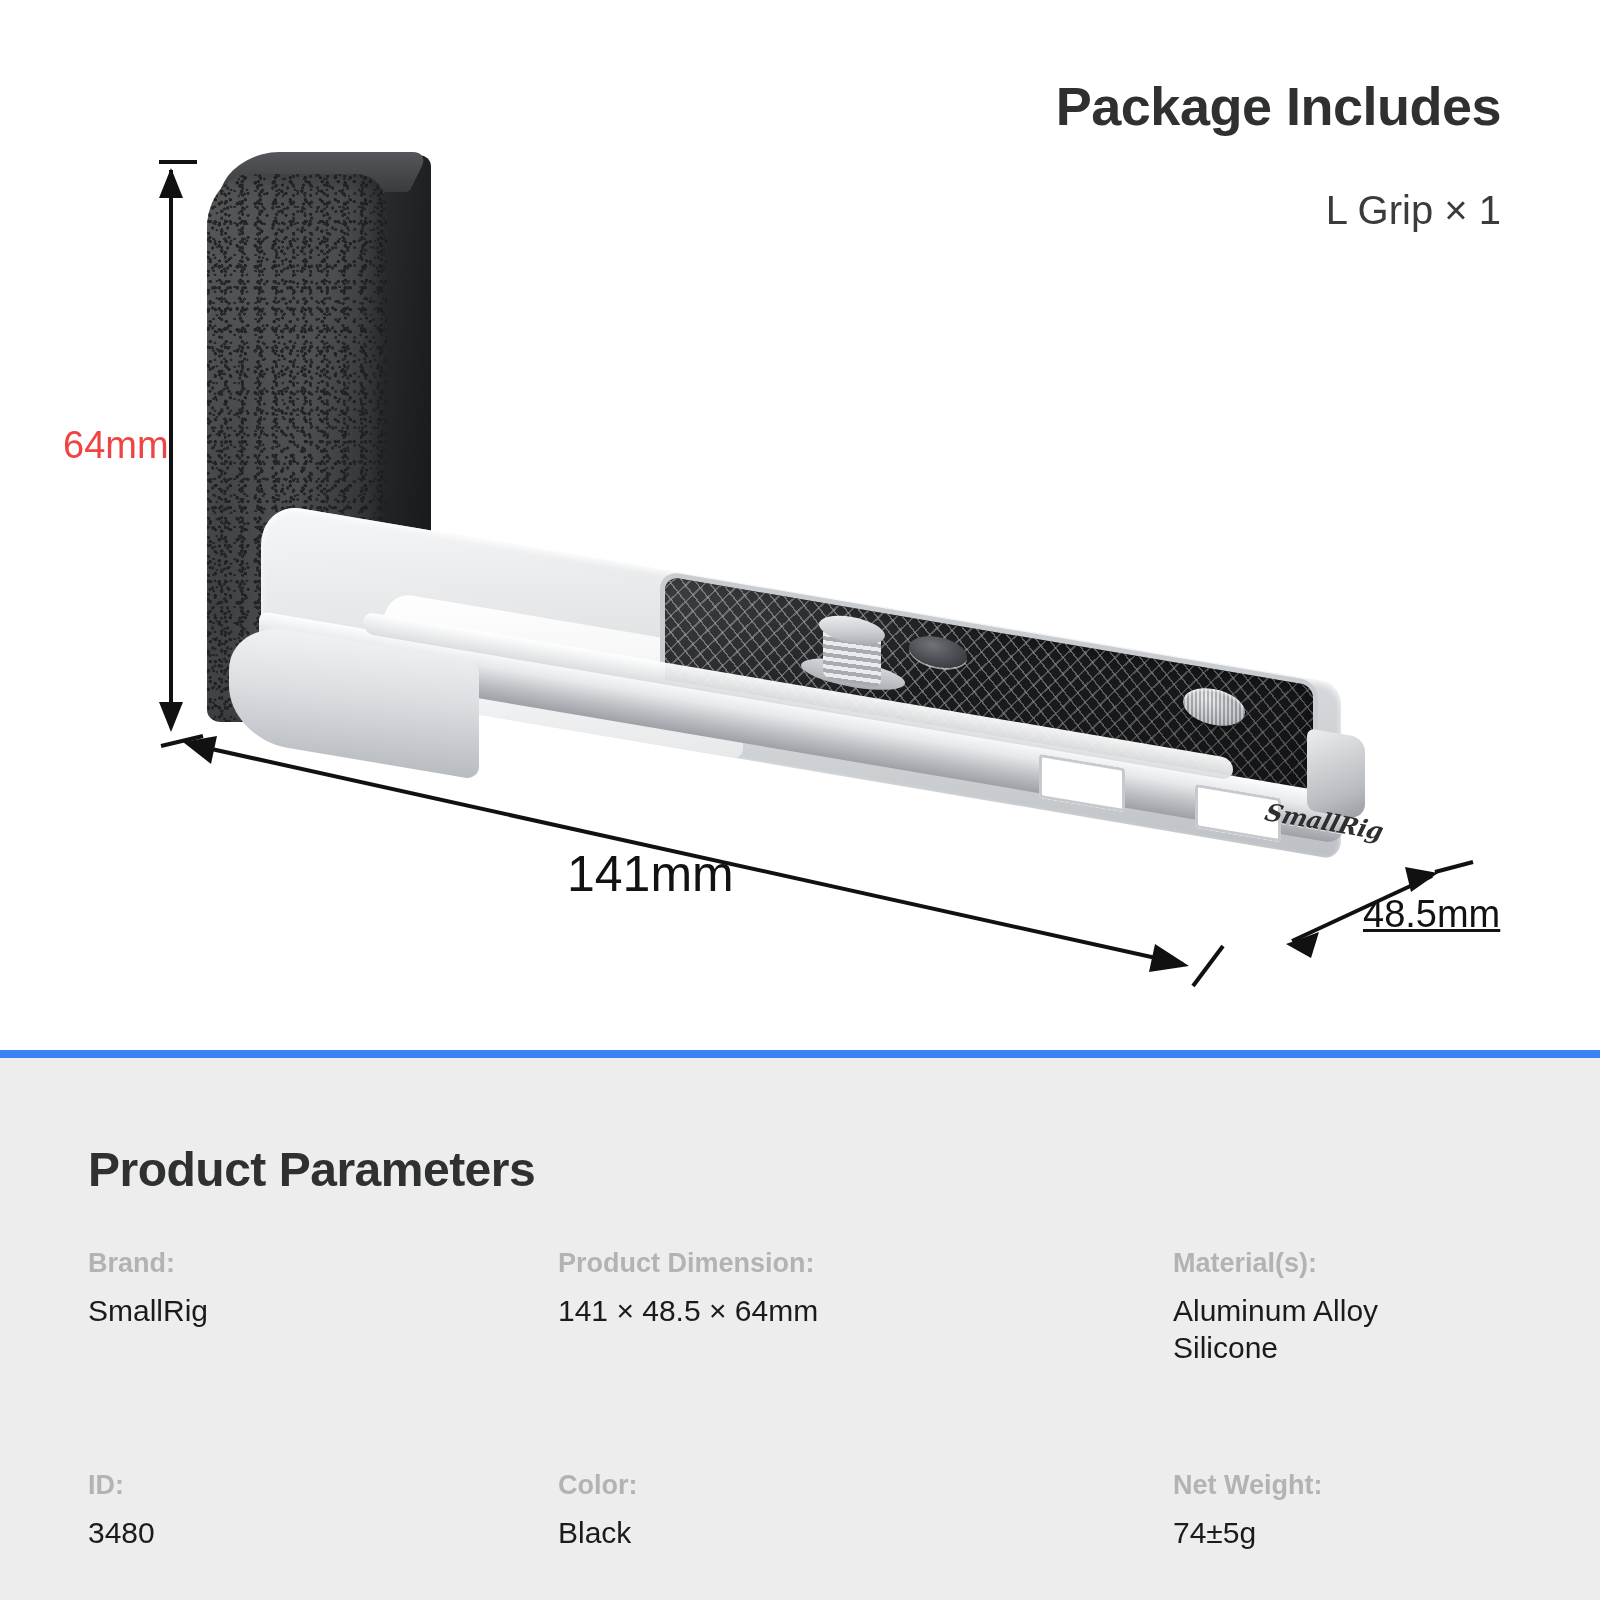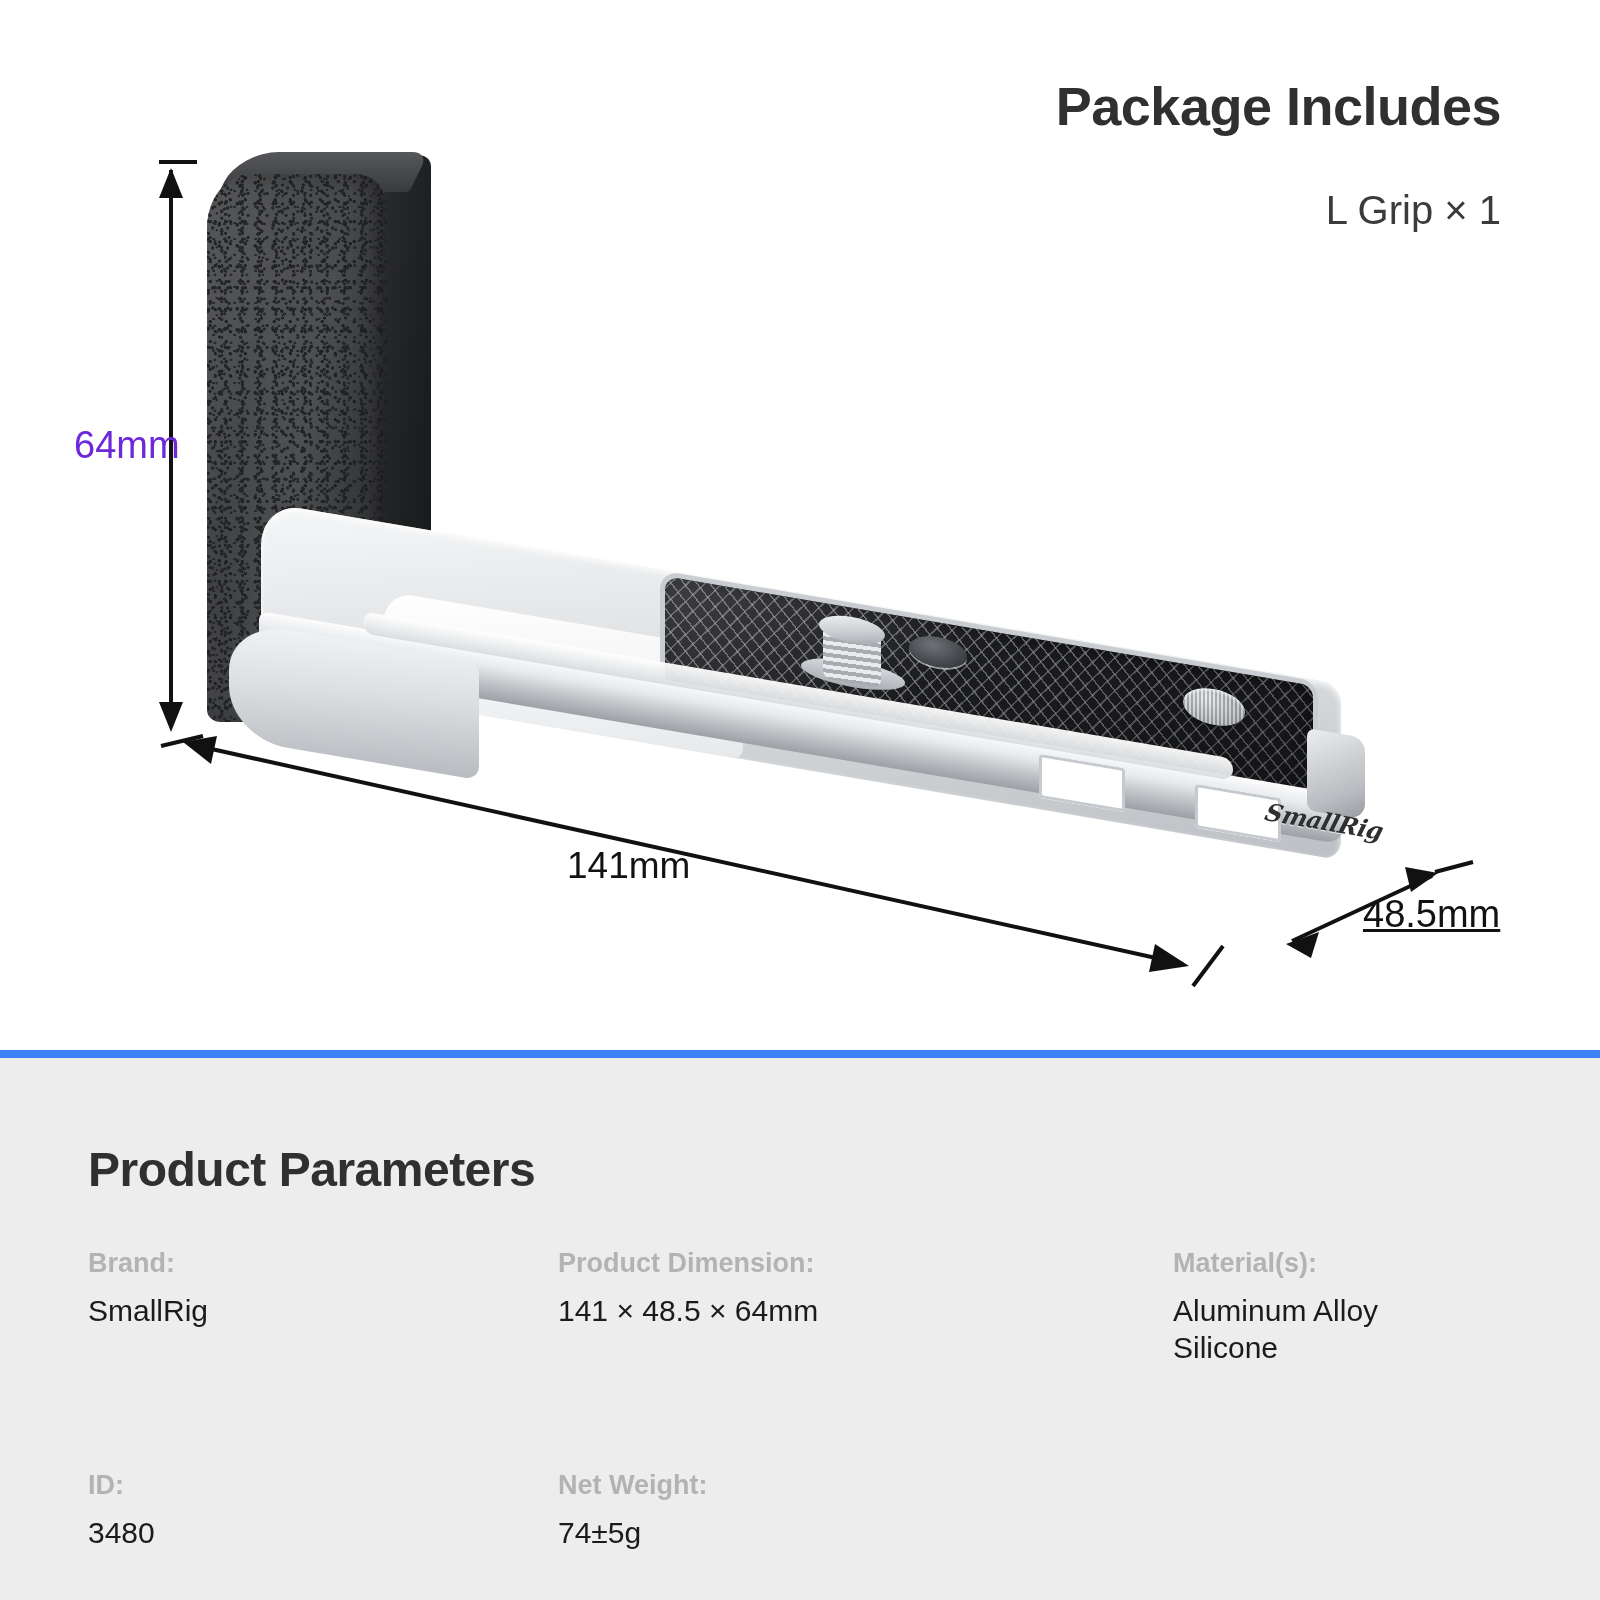--- a/index.html
+++ b/index.html
@@ -210,26 +210,26 @@
     font-style:italic; font-weight:bold;
     font-size:24px; color:#2e2f31;
     transform:rotate(9.6deg) skewX(-6deg);
     letter-spacing:-0.5px;
     text-shadow:0 1px 0 rgba(255,255,255,.7);
   }
 
   
   #dims{ position:absolute; left:0; top:0; width:1600px; height:1050px; }
   #dim-64-label{
-    position:absolute; left:63px; top:424px;
-    font-size:38px; color:#6d28d9; white-space:nowrap;
+    position:absolute; left:52px; top:424px;
+    font-size:38px; color:#ef4444; white-space:nowrap;
   }
   #dim-141-label{
     position:absolute; left:556px; top:845px;
-    font-size:37px; color:#121212; white-space:nowrap;
+    font-size:50px; color:#121212; white-space:nowrap;
   }
   #dim-485-label{
     position:absolute; left:1352px; top:893px;
     font-size:38px; color:#121212; white-space:nowrap;text-decoration:underline;
   }
 
   
   #params-section{
     position:absolute; left:0; top:1050px; width:1600px; height:559px;
     background:#ededed;
@@ -349,20 +349,24 @@
         <div class="param-val">Aluminum Alloy
 Silicone</div>
       </div>
     </div>
 
     <div class="param-row row2">
       <div class="param-cell c1">
         <div class="param-key">ID:</div>
         <div class="param-val">3480</div>
       </div>
+      <div class="param-cell c2">
+        <div class="param-key">Color:</div>
+        <div class="param-val">Black</div>
+      </div>
       <div class="param-cell c3">
         <div class="param-key">Net Weight:</div>
         <div class="param-val">74±5g</div>
       </div>
     </div>
 
   </div>
 </div>
 
 </body></html>

